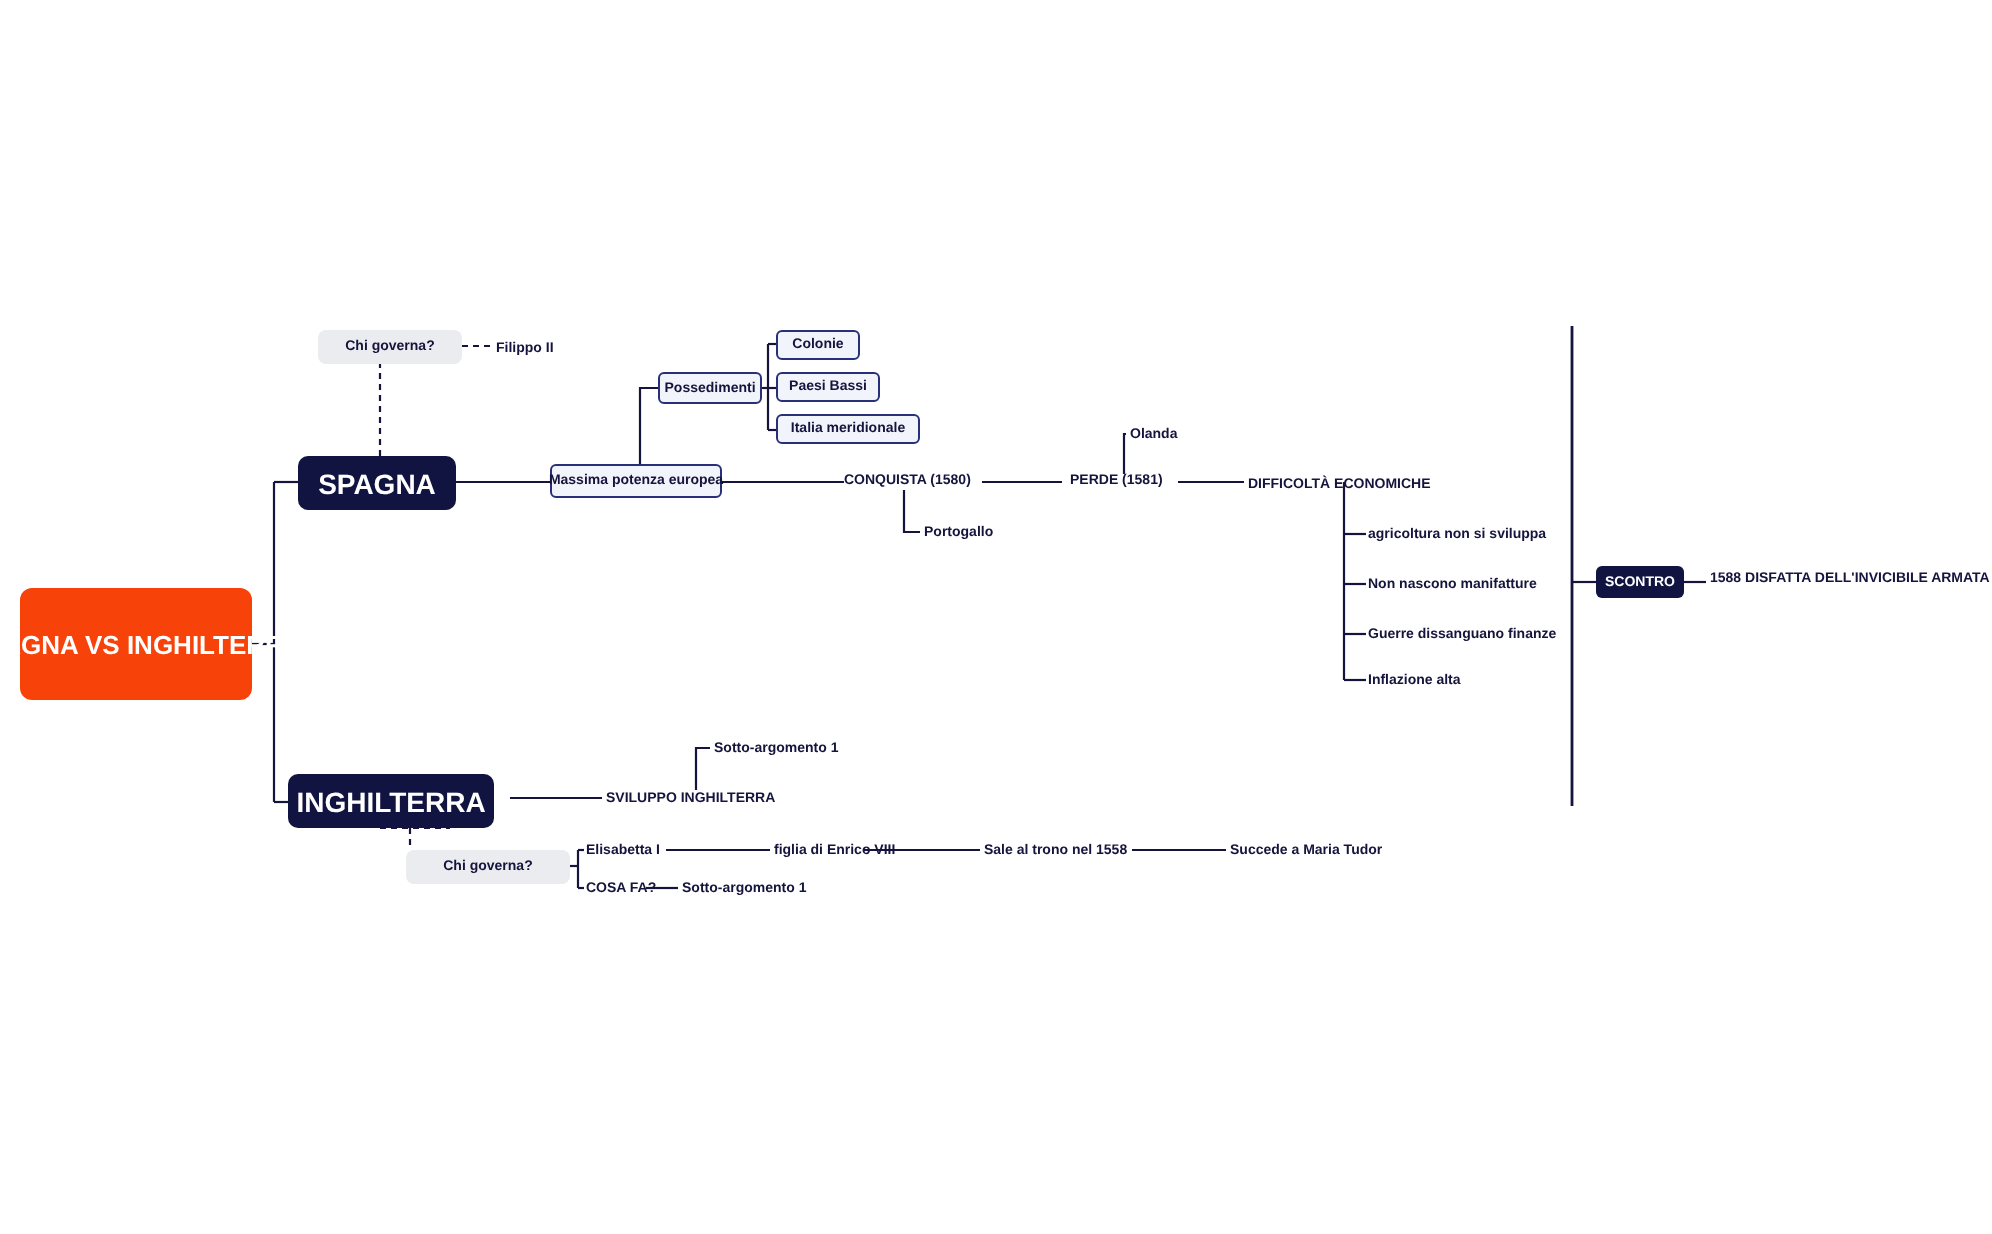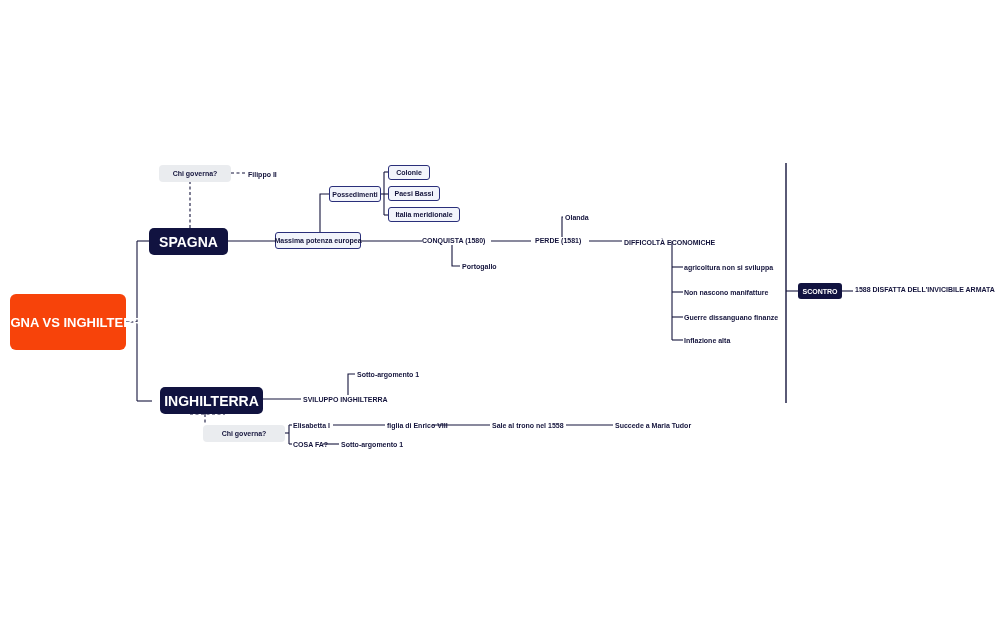--- a/index.html
+++ b/index.html
@@ -52,21 +52,21 @@
     display: flex;
     align-items: center;
     justify-content: center;
     text-align: center;
   }
   .spagna {
     left: 149px; top: 228px; width: 79px; height: 27px;
     font-size: 14px;
   }
   .inghilterra {
-    left: 160px; top: 387px; width: 103px; height: 27px;
+    left: 144px; top: 387px; width: 103px; height: 27px;
     font-size: 14px;
   }
   .scontro {
     left: 798px; top: 283px; width: 44px; height: 16px;
     font-size: 7px;
     border-radius: 3px;
   }
   
   .grey {
     background: #eaecef;

